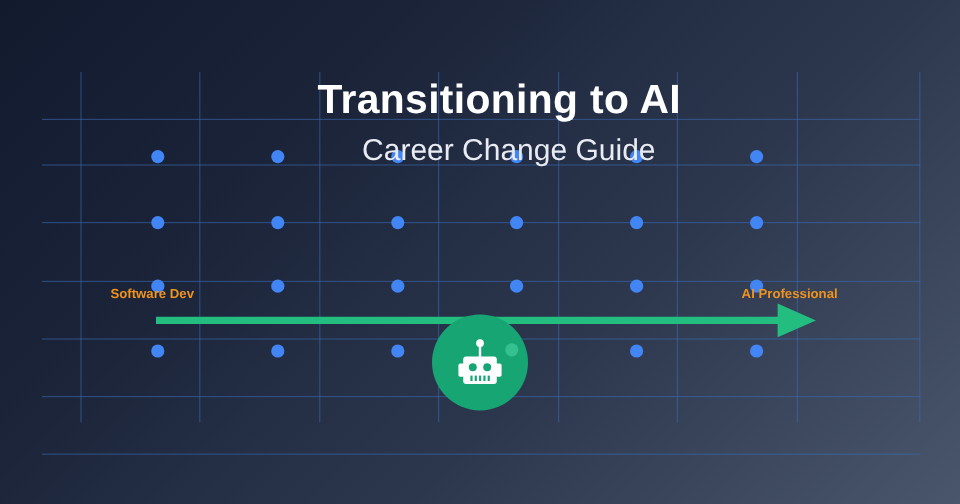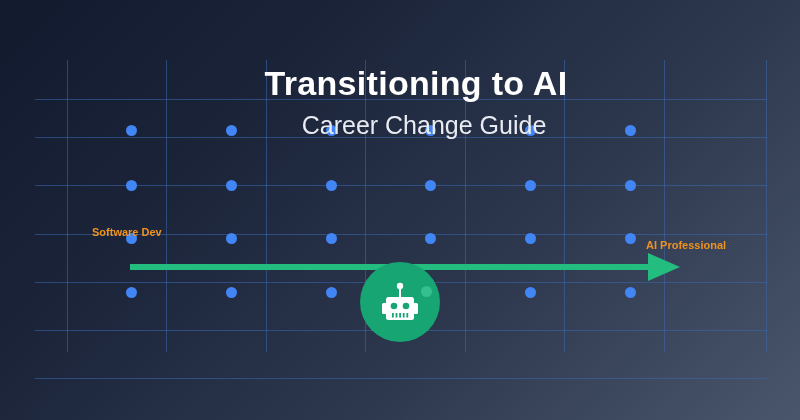--- a/index.html
+++ b/index.html
@@ -82,22 +82,22 @@
     left: 120px;
     top: 248px;
   }
   .endpoint-label {
     position: absolute;
     font-size: 11px;
     font-weight: bold;
     color: #f0931e;
     white-space: nowrap;
   }
-  #label-start { left: 92px; top: 226px; }
-  #label-end   { left: 618px; top: 239px; margin-left: 28px; }
+  #label-start { left: 92px; top: 239px; }
+  #label-end   { left: 618px; top: 239px; }
 
   
   .badge {
     position: absolute;
     left: 360px;
     top: 262px;
     width: 80px;
     height: 80px;
     border-radius: 50%;
     background: #17a673;

